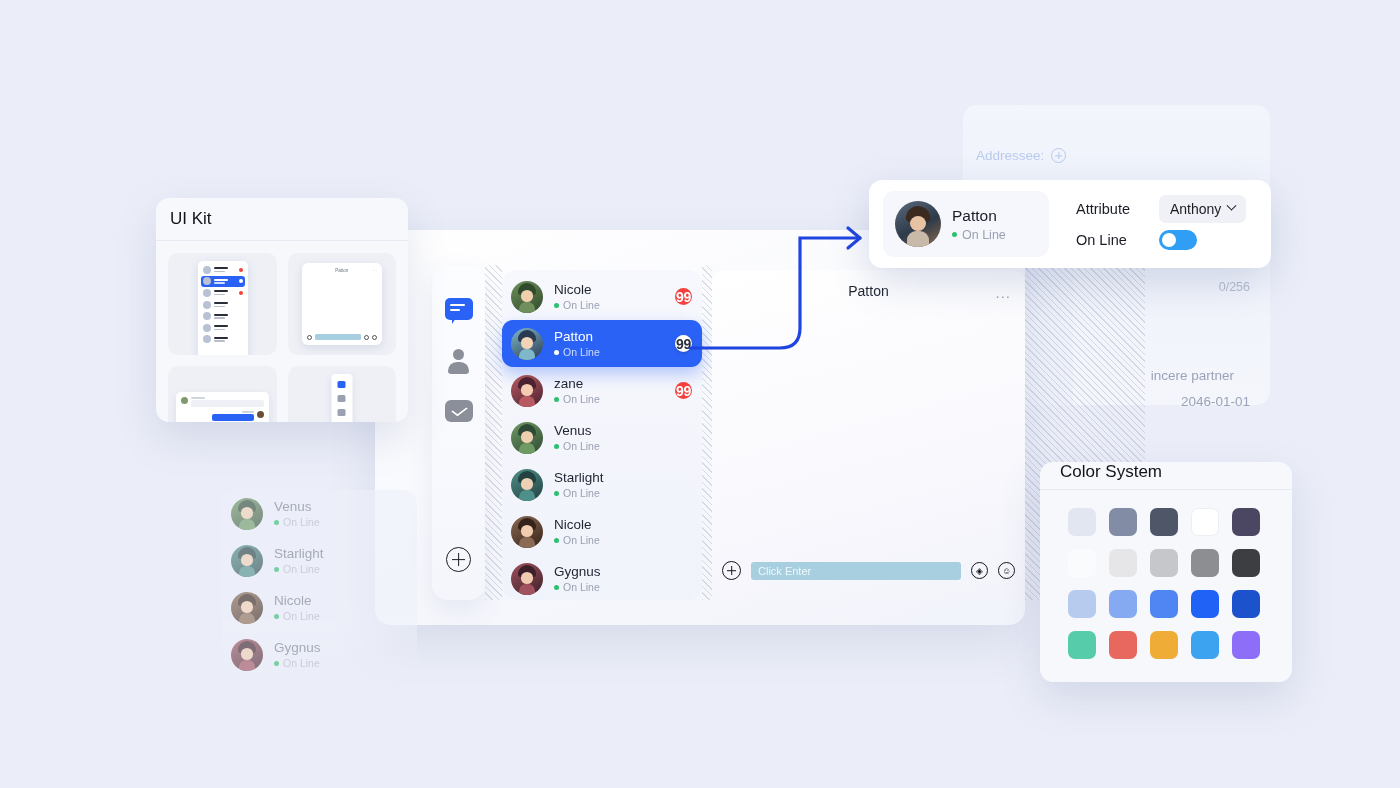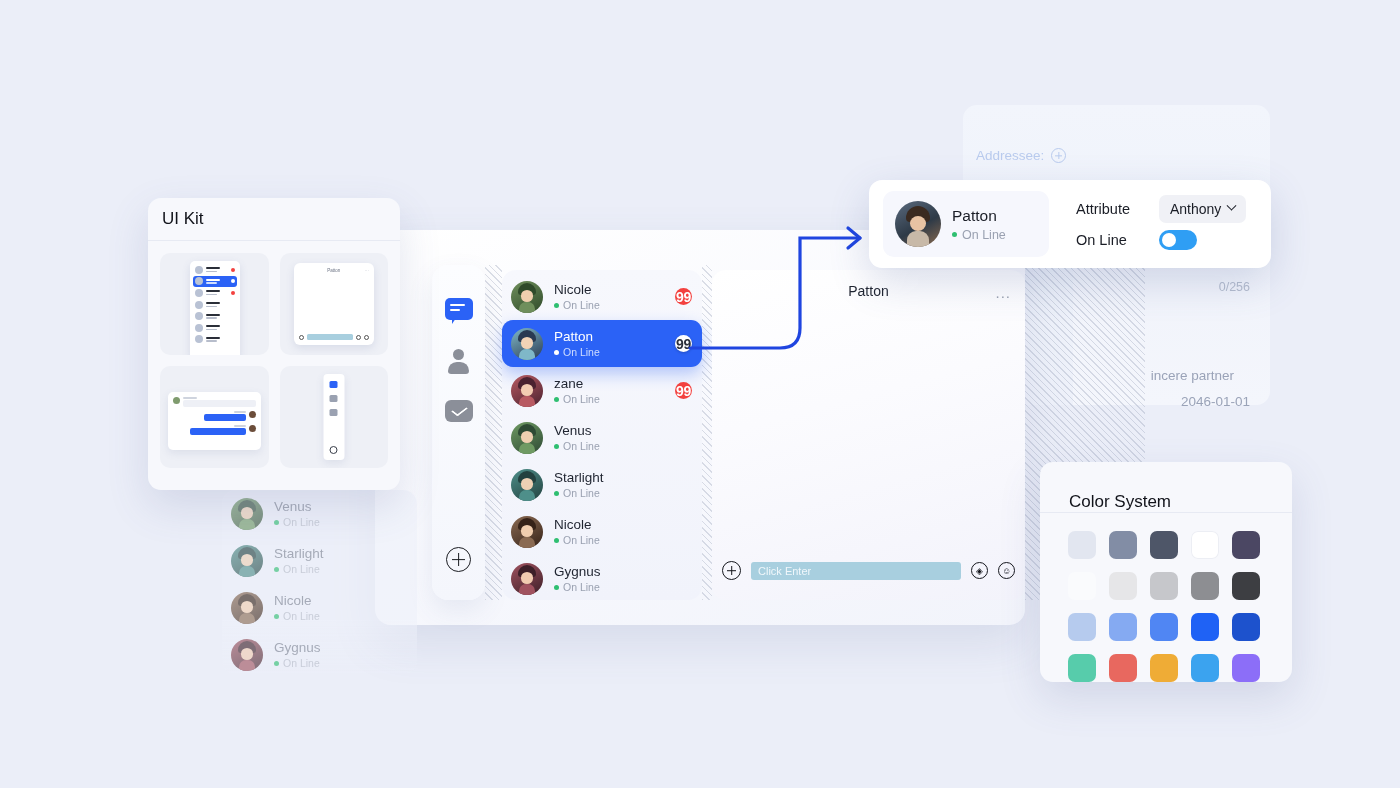--- a/index.html
+++ b/index.html
@@ -173,21 +173,21 @@
   #ghost-list {
     left: 222px; top: 490px; width: 195px; height: 185px;
     background: linear-gradient(180deg,#eef1fa 0%, #eef1fa 70%, rgba(238,241,250,0) 100%);
     border-radius: 14px; opacity:.62;
   }
   #ghost-list .contact-row .nm { color:#7b8291; }
   #ghost-list .contact-row .st { color:#b3b9c6; }
 
   
   #ui-kit {
-    left: 148px; top: 198px; width: 252px; height: 292px;
+    left: 156px; top: 198px; width: 252px; height: 224px;
     background: #f7f8fc; border-radius: 13px;
     box-shadow: 0 16px 42px rgba(80,95,150,.16);
     overflow:hidden;
   }
   #ui-kit-head {
     height: 43px; border-bottom: 1px solid #e7eaf3; display:flex; align-items:center; padding-left:14px;
   }
   #ui-kit-title { font-size: 17px; color:#11131a; }
   #ui-kit-grid {
     display:grid; grid-template-columns: 1fr 1fr; gap: 11px; padding: 12px;
@@ -274,21 +274,21 @@
     content:""; position:absolute; left: 3px; top: 3px; width: 14px; height: 14px;
     border-radius:50%; background:#fff;
   }
 
   
   #color-system {
     left: 1040px; top: 462px; width: 252px; height: 220px;
     background:#f7f8fc; border-radius: 13px;
     box-shadow: 0 16px 42px rgba(80,95,150,.16); overflow:hidden;
   }
-  #cs-head { height: 51px; border-bottom:1px solid #e7eaf3; display:flex; align-items:flex-end; padding-left:29px;}
+  #cs-head { height: 28px; border-bottom:1px solid #e7eaf3; display:flex; align-items:flex-start; padding-left:20px;}
   #cs-title { font-size: 17px; color:#11131a; }
   #cs-grid { display:grid; grid-template-columns: repeat(5, 28px); gap: 13px; padding: 18px 0 0 28px; }
   .swatch { width: 28px; height: 28px; border-radius: 7px; cursor:pointer; }
 
   
   #connector { left: 680px; top: 200px; width: 200px; height: 180px; pointer-events:none; }
 </style>
 </head>
 <body>
 

